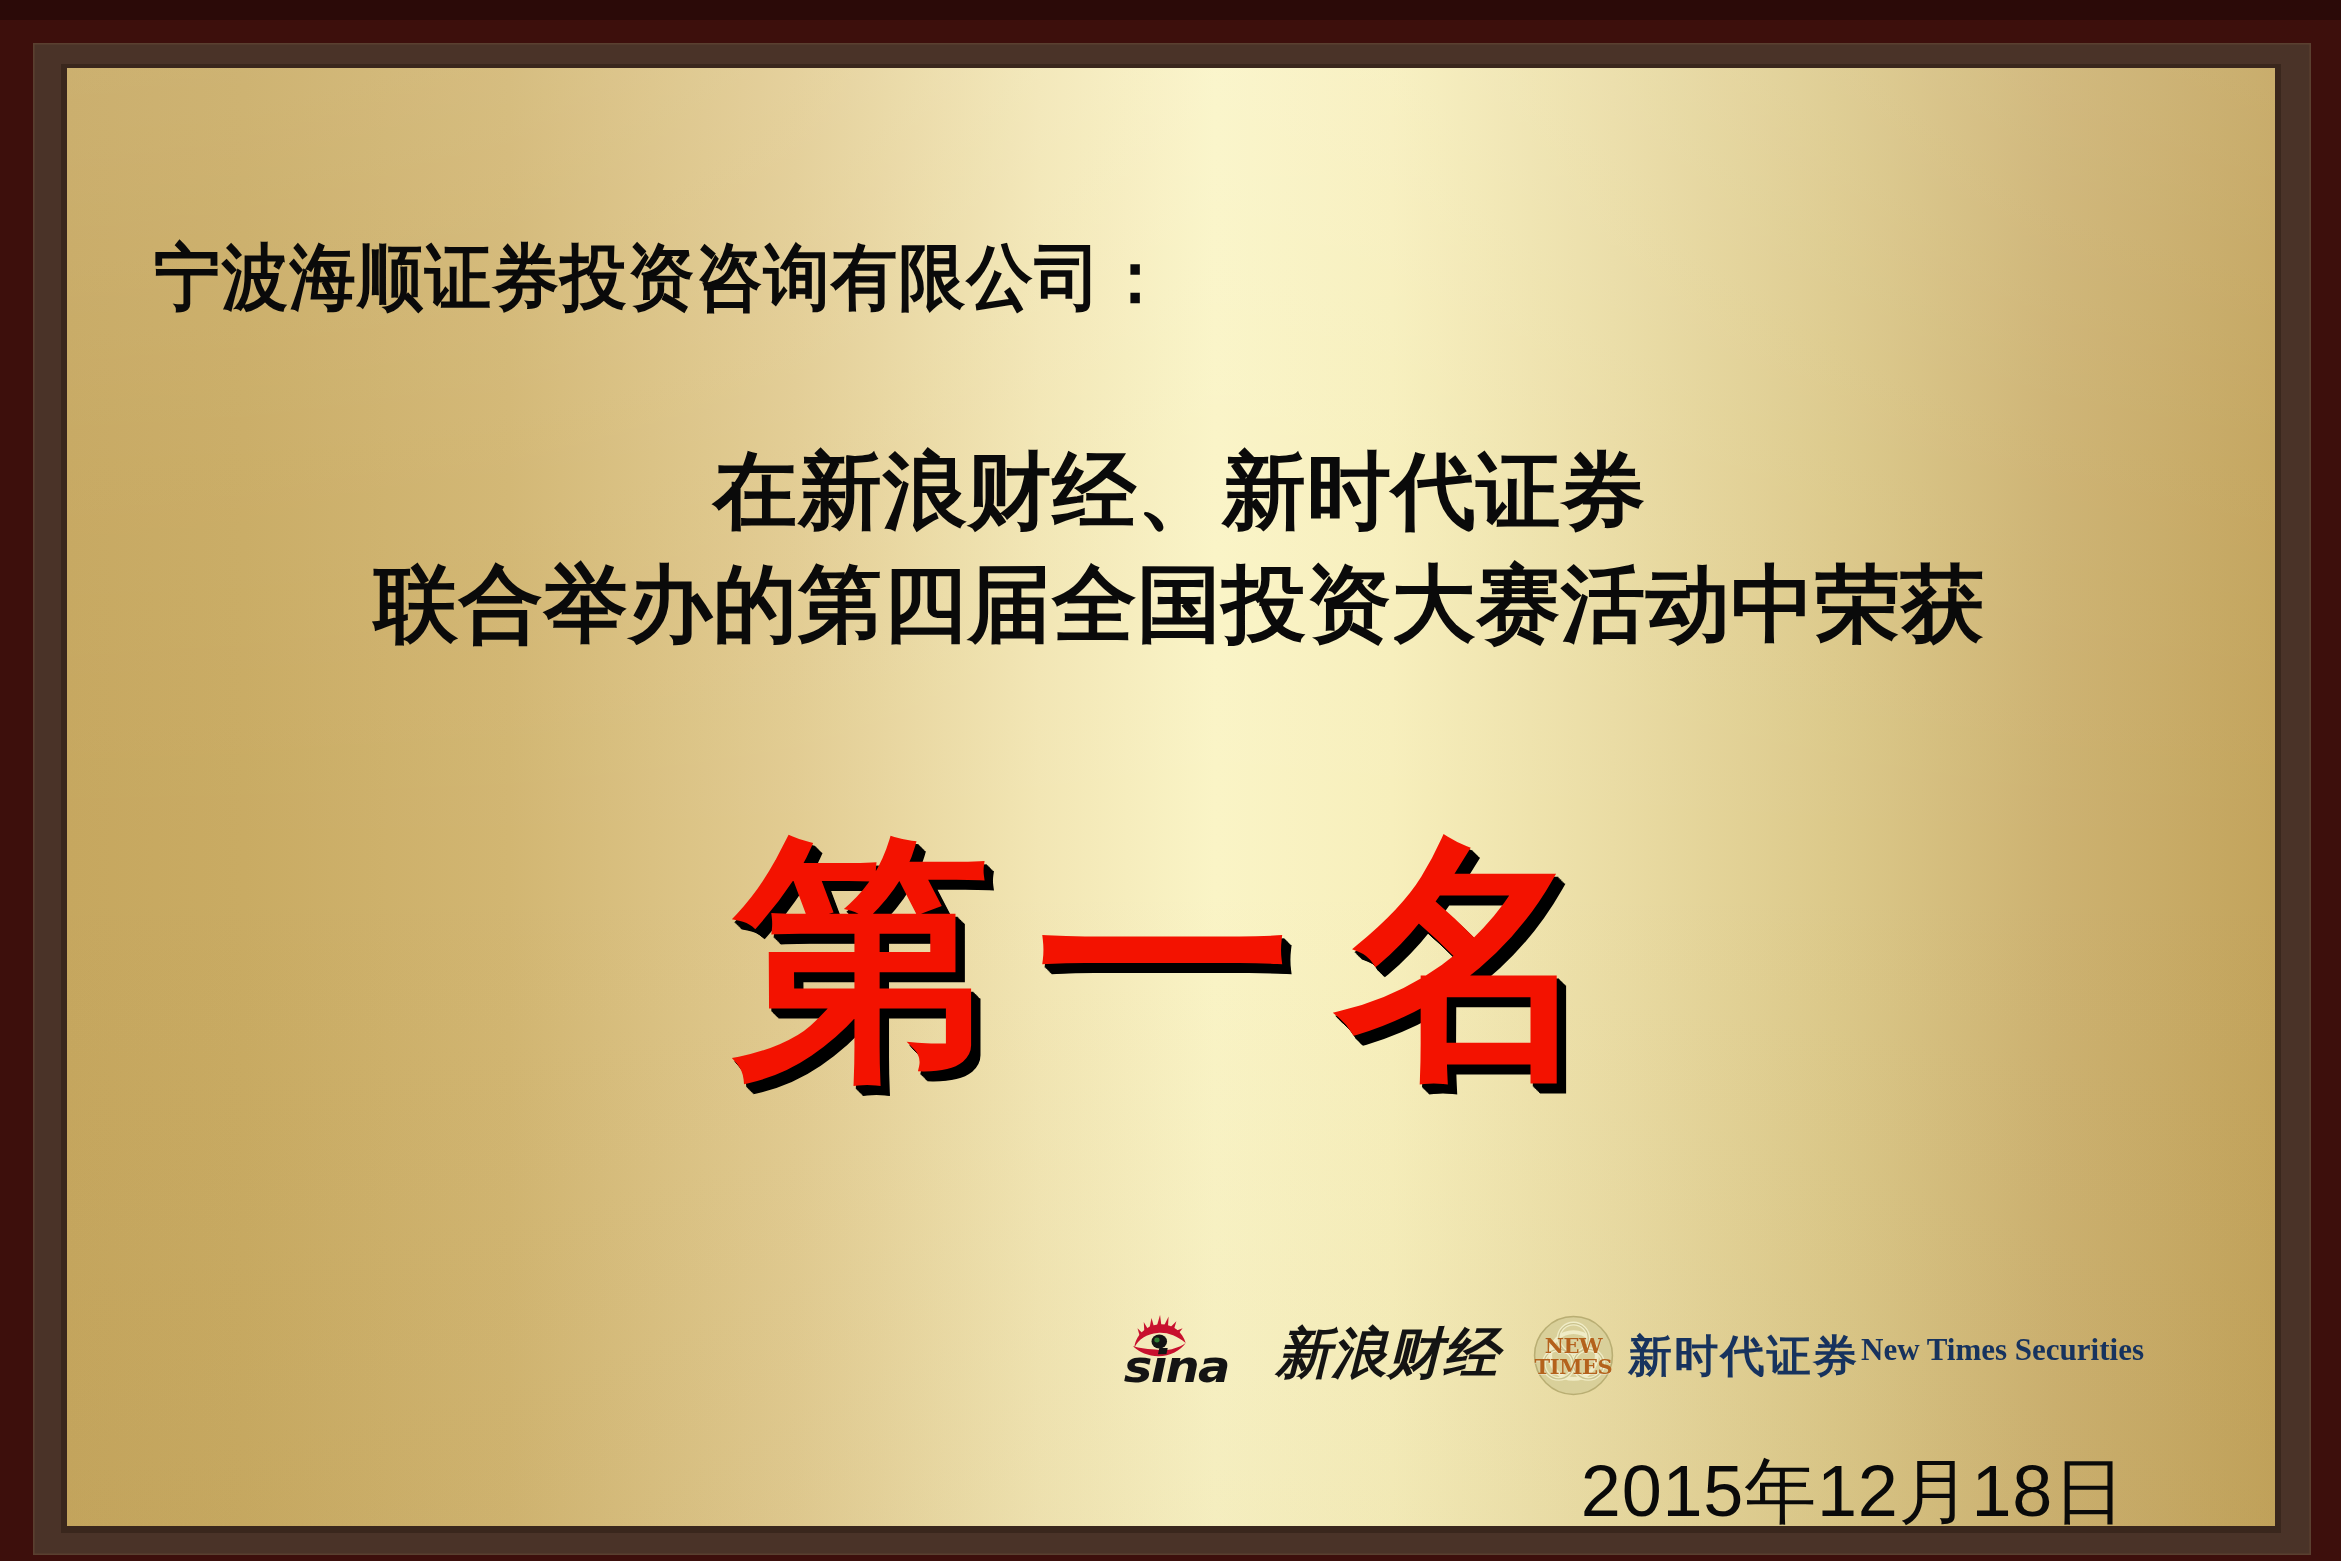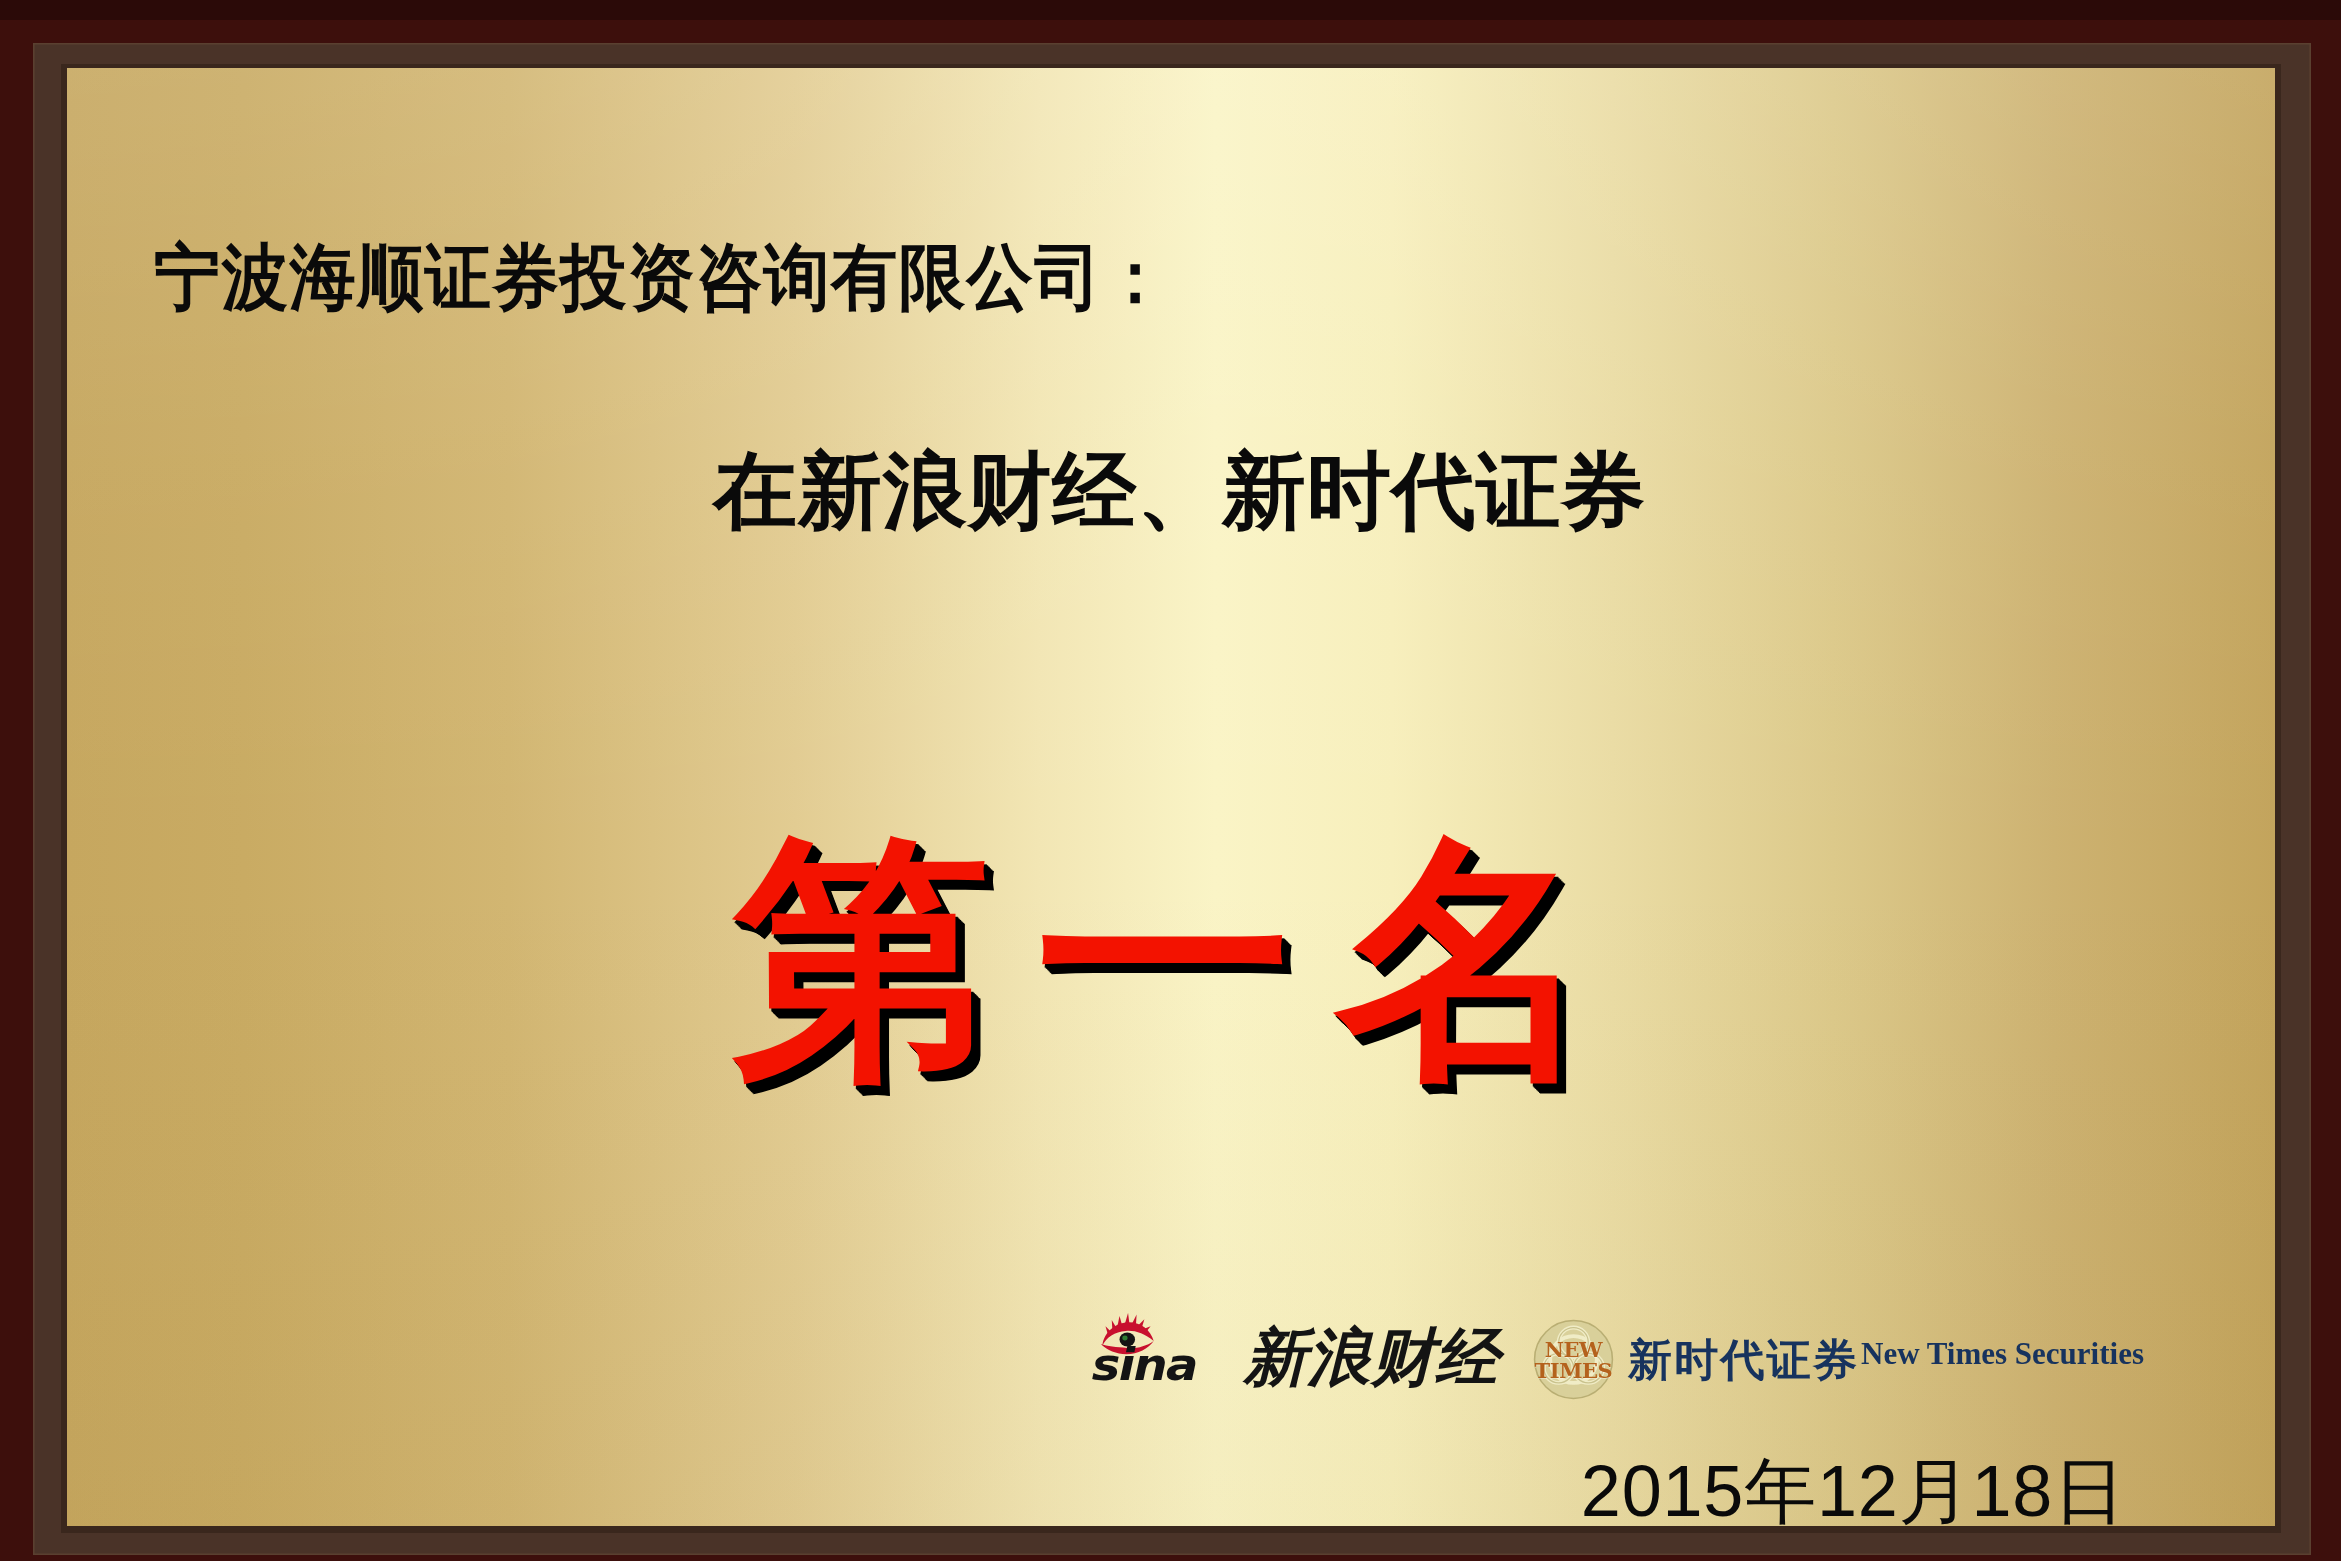--- a/index.html
+++ b/index.html
@@ -128,21 +128,21 @@
   }
   #sina-wordmark{
     position:absolute; left:0; bottom:-1.6px;
     font-family:"DejaVu Sans", sans-serif;
     font-size:48px; font-weight:700;
     color:#141414; letter-spacing:-1.6px;
     font-style:italic;
     transform:scaleY(0.92);
   }
   #sina-cn-name{
-    font-size:63px; font-weight:700;
+    font-size:55px; font-weight:700;
     color:#141414;
     font-style:italic;
     letter-spacing:0.8px;
     padding-bottom:3.1px;
   }
 
   
   #newtimes-logo{ display:flex; align-items:center; gap:14px; }
   #newtimes-emblem{ position:relative; width:81px; height:81px; }
   #newtimes-emblem-text{
@@ -188,20 +188,21 @@
   <div id="frame-outer-bevel"></div>
   <div id="frame-inner-line"></div>
 
   <div id="gold-plate">
     <div id="gold-sheen"></div>
 
     <div id="recipient-line">宁波海顺证券投资咨询有限公司：</div>
 
     <div id="citation-block">
       <div class="citation-line">在新浪财经、新时代证券</div>
+      <div class="citation-line">联合举办的第四届全国投资大赛活动中荣获</div>
     </div>
 
     <div id="award-rank">第一名</div>
 
     <div id="logo-row">
 
       <div id="sina-logo">
         <div id="sina-mark">
           <svg id="sina-eye-icon" viewBox="0 0 78 54" xmlns="http://www.w3.org/2000/svg">
             <g fill="#c8102e">

